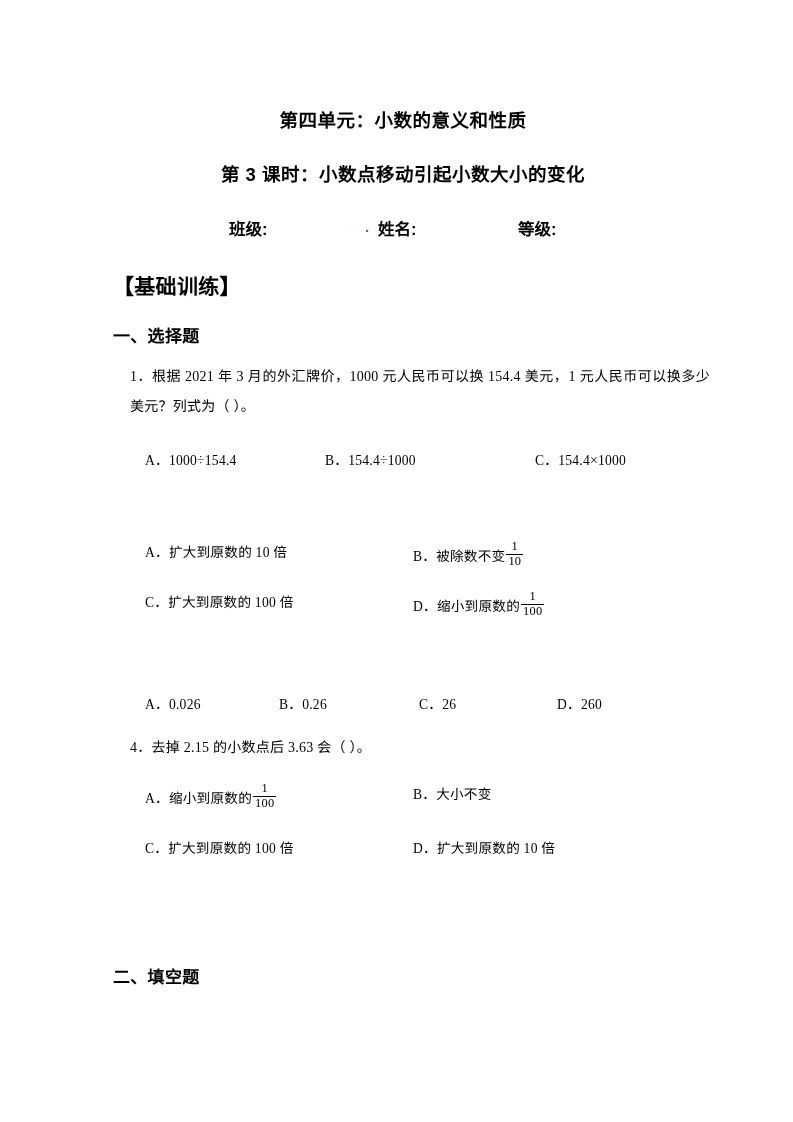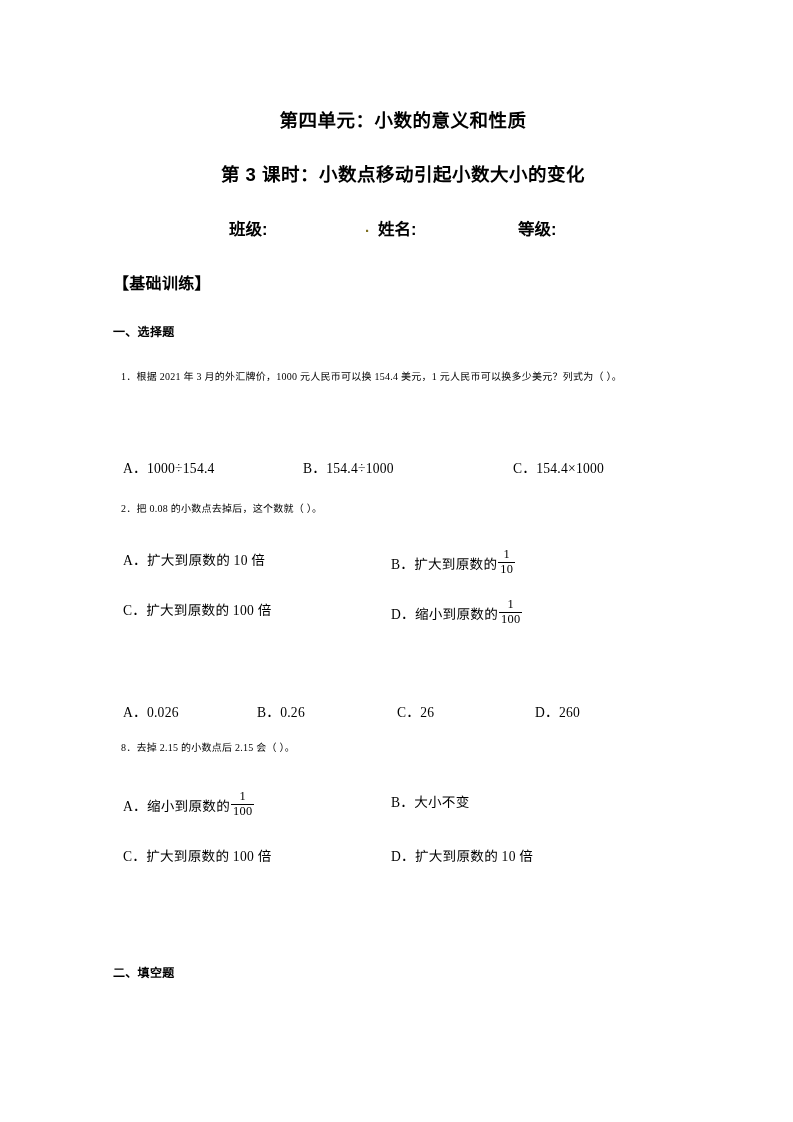--- a/index.html
+++ b/index.html
@@ -61,61 +61,62 @@
   .info-row .f-name  { position: absolute; left: 265px; top: 0; }
   .info-row .f-grade { position: absolute; left: 405px; top: 0; }
 
   
   .section-main {
     position: absolute;
     left: 113px;
     top: 270px;
     font-family: "Liberation Sans", "DejaVu Sans", sans-serif;
     font-weight: bold;
-    font-size: 16px;
+    font-size: 21px;
     letter-spacing: 0.3px;
     white-space: nowrap;
   }
   .section-sub {
     position: absolute;
     left: 113px;
     font-family: "Liberation Sans", "DejaVu Sans", sans-serif;
     font-weight: bold;
-    font-size: 12px;
+    font-size: 17px;
     letter-spacing: 0.3px;
     white-space: nowrap;
   }
   .section-sub.s1 { top: 322px; }
   .section-sub.s2 { top: 963px; }
 
   
   .qstem {
     position: absolute;
-    left: 121px;
-    width: 580px;
-    font-size: 10px;
+    left: 130px;
+    width: 580px;
+    font-size: 14px;
     line-height: 30px;
     letter-spacing: 0.25px;
     text-align: justify;
   }
 
   
   .opt-row {
     position: absolute;
     left: 113px;
     width: 580px;
     height: 28px;
     font-size: 13.6px;
     letter-spacing: 0.25px;
   }
   .opt {
     position: absolute;
-    top: 16px;
+    top: 8px;
     white-space: nowrap;
     line-height: 26px;
+    margin-left: 22px;
   }
   .opt-row.tall { height: 40px; }
   .opt-row.tall .opt { line-height: 24px; }
 
   
   .c3-a { left: 10px; }
   .c3-b { left: 190px; }
   .c3-c { left: 400px; }
 
   .c2-a { left: 10px; }
@@ -176,42 +177,41 @@
   <div class="section-sub s1">一、选择题</div>
   <div class="section-sub s2">二、填空题</div>
 
   <div class="qstem" style="top:362px;">1．根据 2021 年 3 月的外汇牌价，1000 元人民币可以换 154.4 美元，1 元人民币可以换多少美元？列式为（            ）。</div>
   <div class="opt-row" style="top:440px;">
     <span class="opt c3-a">A．1000÷154.4</span>
     <span class="opt c3-b">B．154.4÷1000</span>
     <span class="opt c3-c">C．154.4×1000</span>
   </div>
 
-  <div class="qstem" style="top:494px;">2．把 0.08 的小数点去掉后，这个数就（            ）。</div>
   <div class="opt-row tall" style="top:533px;">
     <span class="opt c2-a">A．扩大到原数的 10 倍</span>
     <span class="opt c2-b">
-      <span>B．扩大到原数的</span><span class="frac"><span class="num-top">1</span><span class="bar"></span><span class="num-bot">10</span></span>
+      <span>B．被除数不变</span><span class="frac"><span class="num-top">1</span><span class="bar"></span><span class="num-bot">10</span></span>
     </span>
   </div>
   <div class="opt-row tall" style="top:583px;">
     <span class="opt c2-a">C．扩大到原数的 100 倍</span>
     <span class="opt c2-b">
       <span>D．缩小到原数的</span><span class="frac"><span class="num-top">1</span><span class="bar"></span><span class="num-bot">100</span></span>
     </span>
   </div>
 
   <div class="opt-row" style="top:684px;">
     <span class="opt c4-a">A．0.026</span>
     <span class="opt c4-b">B．0.26</span>
     <span class="opt c4-c">C．26</span>
     <span class="opt c4-d">D．260</span>
   </div>
 
-  <div class="qstem" style="top:733px;">8．去掉 2.15 的小数点后 2.15 会（            ）。</div>
+  <div class="qstem" style="top:733px;">4．去掉 2.15 的小数点后 3.63 会（            ）。</div>
   <div class="opt-row tall" style="top:775px;">
     <span class="opt c2-a">
       <span>A．缩小到原数的</span><span class="frac"><span class="num-top">1</span><span class="bar"></span><span class="num-bot">100</span></span>
     </span>
     <span class="opt c2-b">B．大小不变</span>
   </div>
   <div class="opt-row" style="top:828px;">
     <span class="opt c2-a">C．扩大到原数的 100 倍</span>
     <span class="opt c2-b">D．扩大到原数的 10 倍</span>
   </div>

